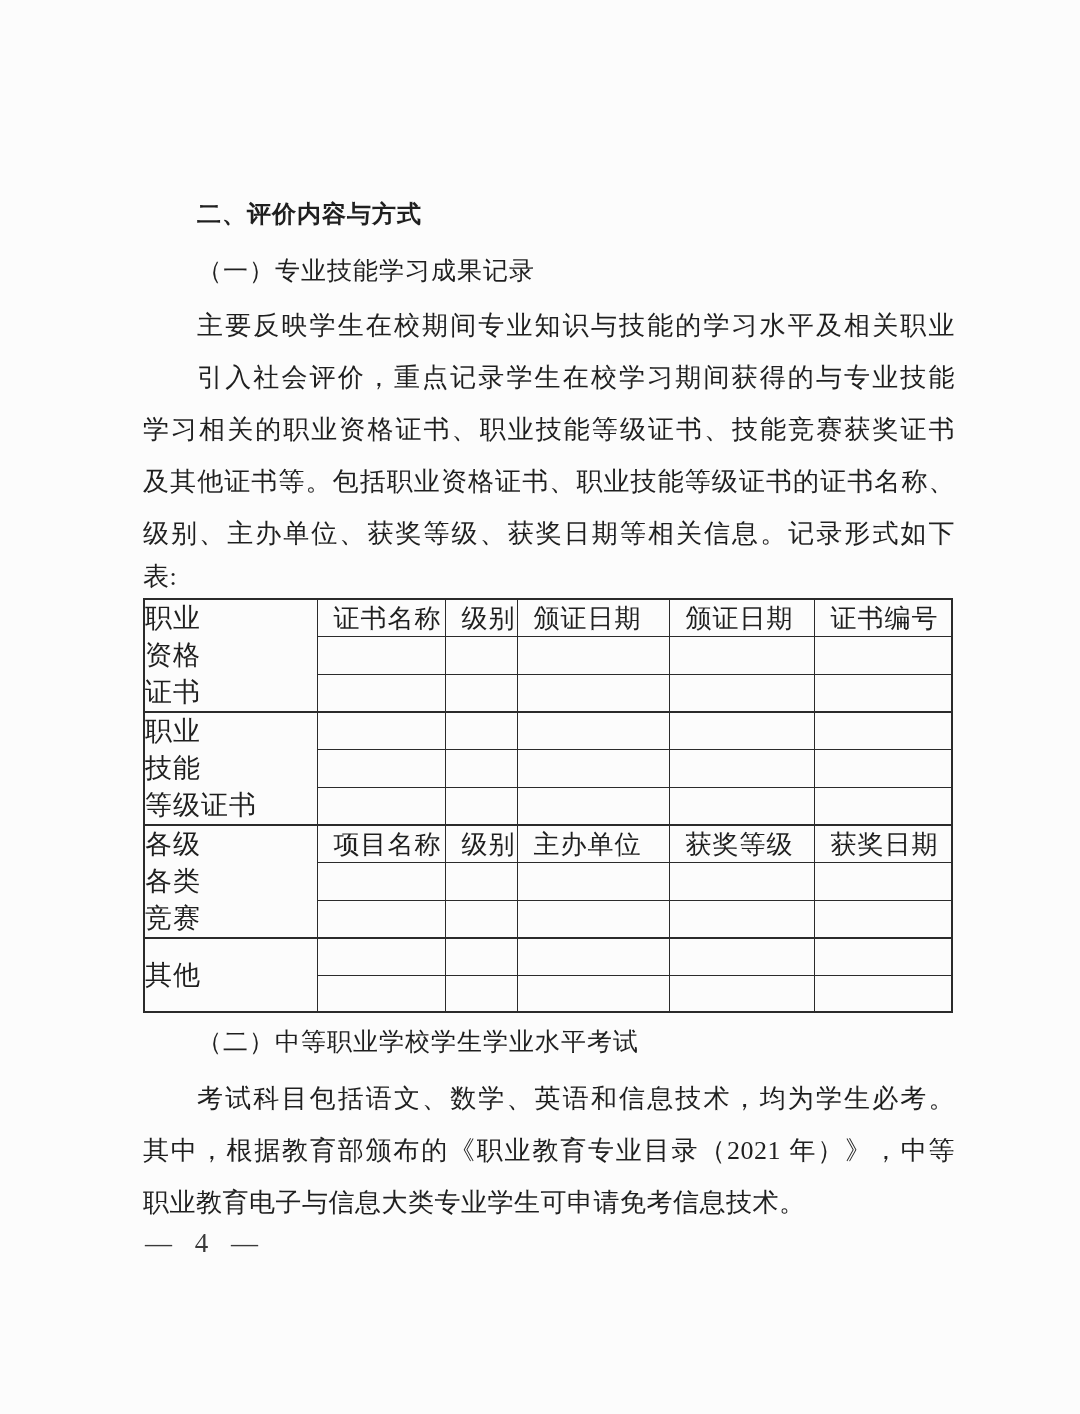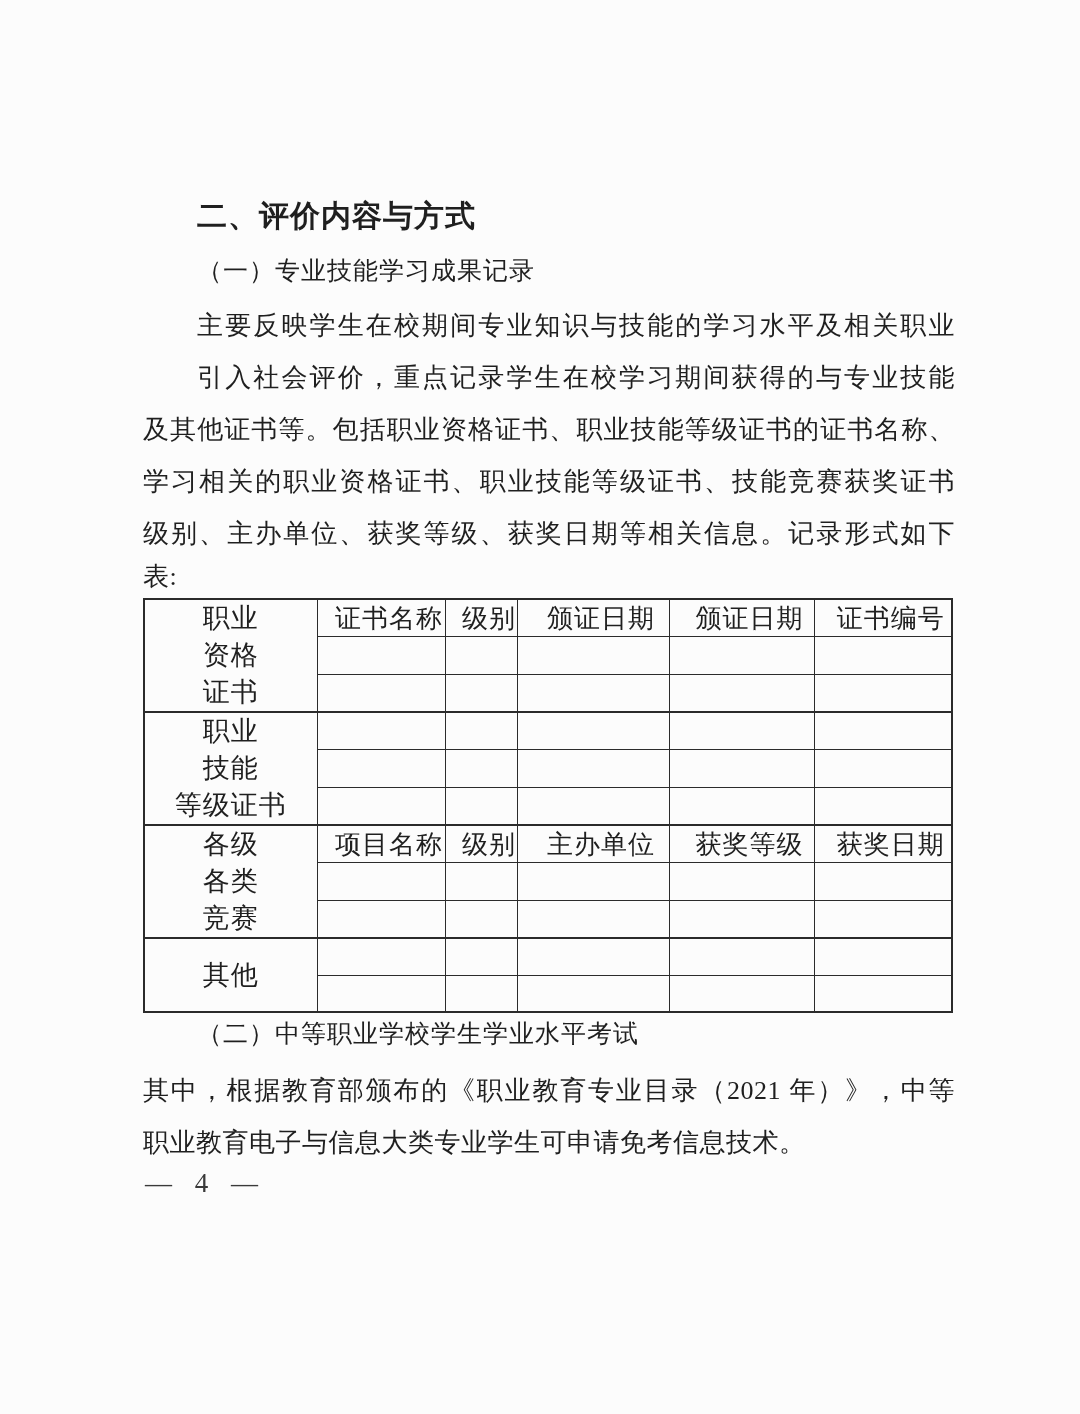--- a/index.html
+++ b/index.html
@@ -9,38 +9,38 @@
     width: 1080px;
     height: 1414px;
     margin: 0 auto;
     background: #fcfcfc;
     color: #1f1f1f;
     overflow: hidden;
     padding: 196px 125px 0 143px;
     font-family: "Liberation Serif", "DejaVu Serif", serif;
   }
   .h1 {
-    font-family: Liberation Serif, serif;
+    font-family: Liberation Mono, monospace;
     font-weight: 700;
-    font-size: 30px;
+    font-size: 24px;
     line-height: 40px;
     padding-left: 54px;
     margin-bottom: 14px;
     letter-spacing: 1px;
   }
   .h2 {
     font-family: "Liberation Sans", "DejaVu Sans", sans-serif;
     font-weight: 400;
     font-size: 25px;
     line-height: 40px;
     padding-left: 54px;
     letter-spacing: 1px;
   }
   .h2.sub1 { margin-bottom: 10px; }
-  .h2.sub2 { }
+  .h2.sub2 { margin-top: 8px; }
   .para { width: 812px; }
   .para.p1 { margin-top: 10px; }
   .para.p3 { margin-top: 12px; }
   .tline {
     height: 52px;
     line-height: 52px;
     font-size: 26px;
     white-space: nowrap;
     letter-spacing: 0.5px;
   }
@@ -63,21 +63,20 @@
   table.records {
     border-collapse: collapse;
     table-layout: fixed;
     width: 808px;
     margin-top: 0;
     border: 2px solid #2b2b2b;
   }
   table.records td {
     border: 1px solid #2b2b2b;
     height: 37px;
-    text-align: center;
     vertical-align: middle;
     font-size: 26px;
     letter-spacing: 1px;
     overflow: hidden;
     margin-left: 29px;
   }
   table.records tr.gs td { border-top: 2px solid #2b2b2b; }
   td.lbl div { line-height: 37px; font-size: 27px; }
   td.hdr { font-size: 26px; padding-left: 16px; }
   .footer {
@@ -97,22 +96,22 @@
   <div class="h1">二、评价内容与方式</div>
 
   <div class="h2 sub1">（一）专业技能学习成果记录</div>
 
   <div class="para p1">
     <div class="tline just ind">主要反映学生在校期间专业知识与技能的学习水平及相关职业</div>
   </div>
 
   <div class="para p2">
     <div class="tline just ind">引入社会评价，重点记录学生在校学习期间获得的与专业技能</div>
+    <div class="tline just">学习相关的职业资格证书、职业技能等级证书、技能竞赛获奖证书</div>
     <div class="tline just">及其他证书等。包括职业资格证书、职业技能等级证书的证书名称、</div>
-    <div class="tline just">学习相关的职业资格证书、职业技能等级证书、技能竞赛获奖证书</div>
     <div class="tline just">级别、主办单位、获奖等级、获奖日期等相关信息。记录形式如下</div>
     <div class="tline short">表:</div>
   </div>
 
   <table class="records">
     <colgroup>
       <col style="width:173px">
         <col style="width:128px">
         <col style="width:72px">
       <col style="width:152px">
@@ -219,19 +218,20 @@
           <td></td>
           <td></td>
       </tr>
     </tbody>
   </table>
 
   <div class="h2 sub2">（二）中等职业学校学生学业水平考试</div>
 
 
   <div class="para p3">
+    <div class="tline just ind">考试科目包括语文、数学、英语和信息技术，均为学生必考。</div>
     <div class="tline just">其中，根据教育部颁布的《职业教育专业目录（2021 年）》，中等</div>
     <div class="tline">职业教育电子与信息大类专业学生可申请免考信息技术。</div>
   </div>
 
   <div class="footer">— 4 —</div>
 
 </div>
 
 </body></html>

